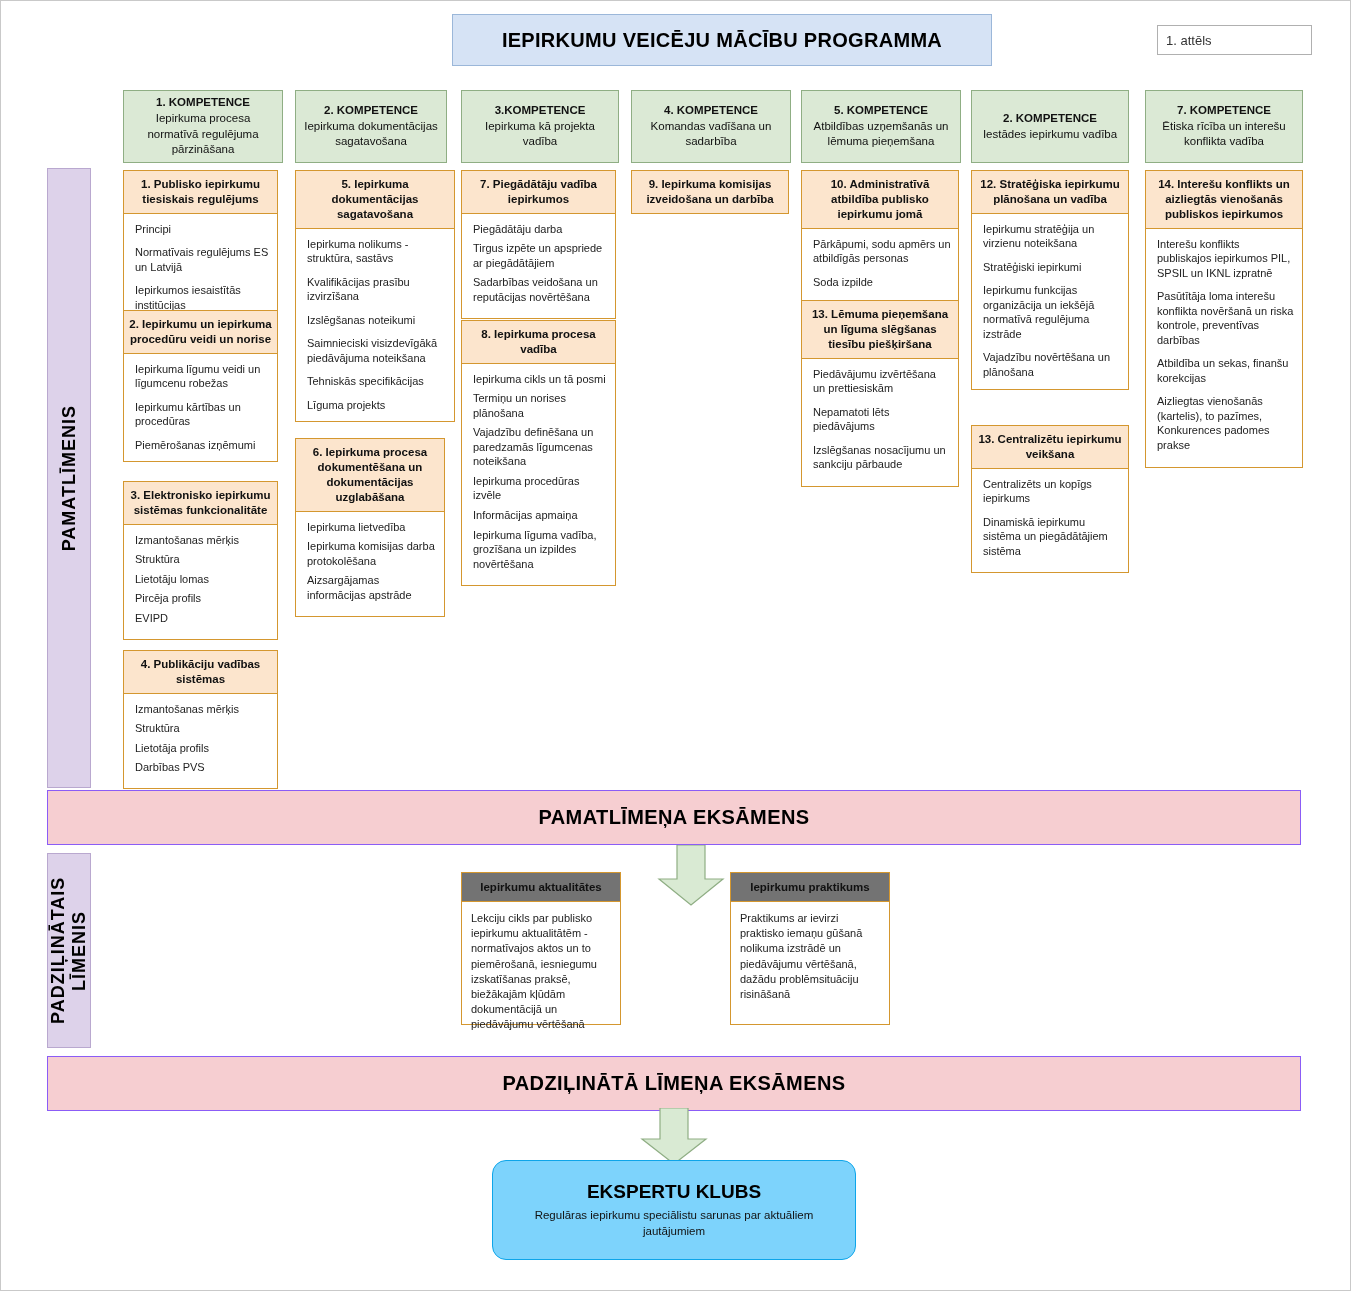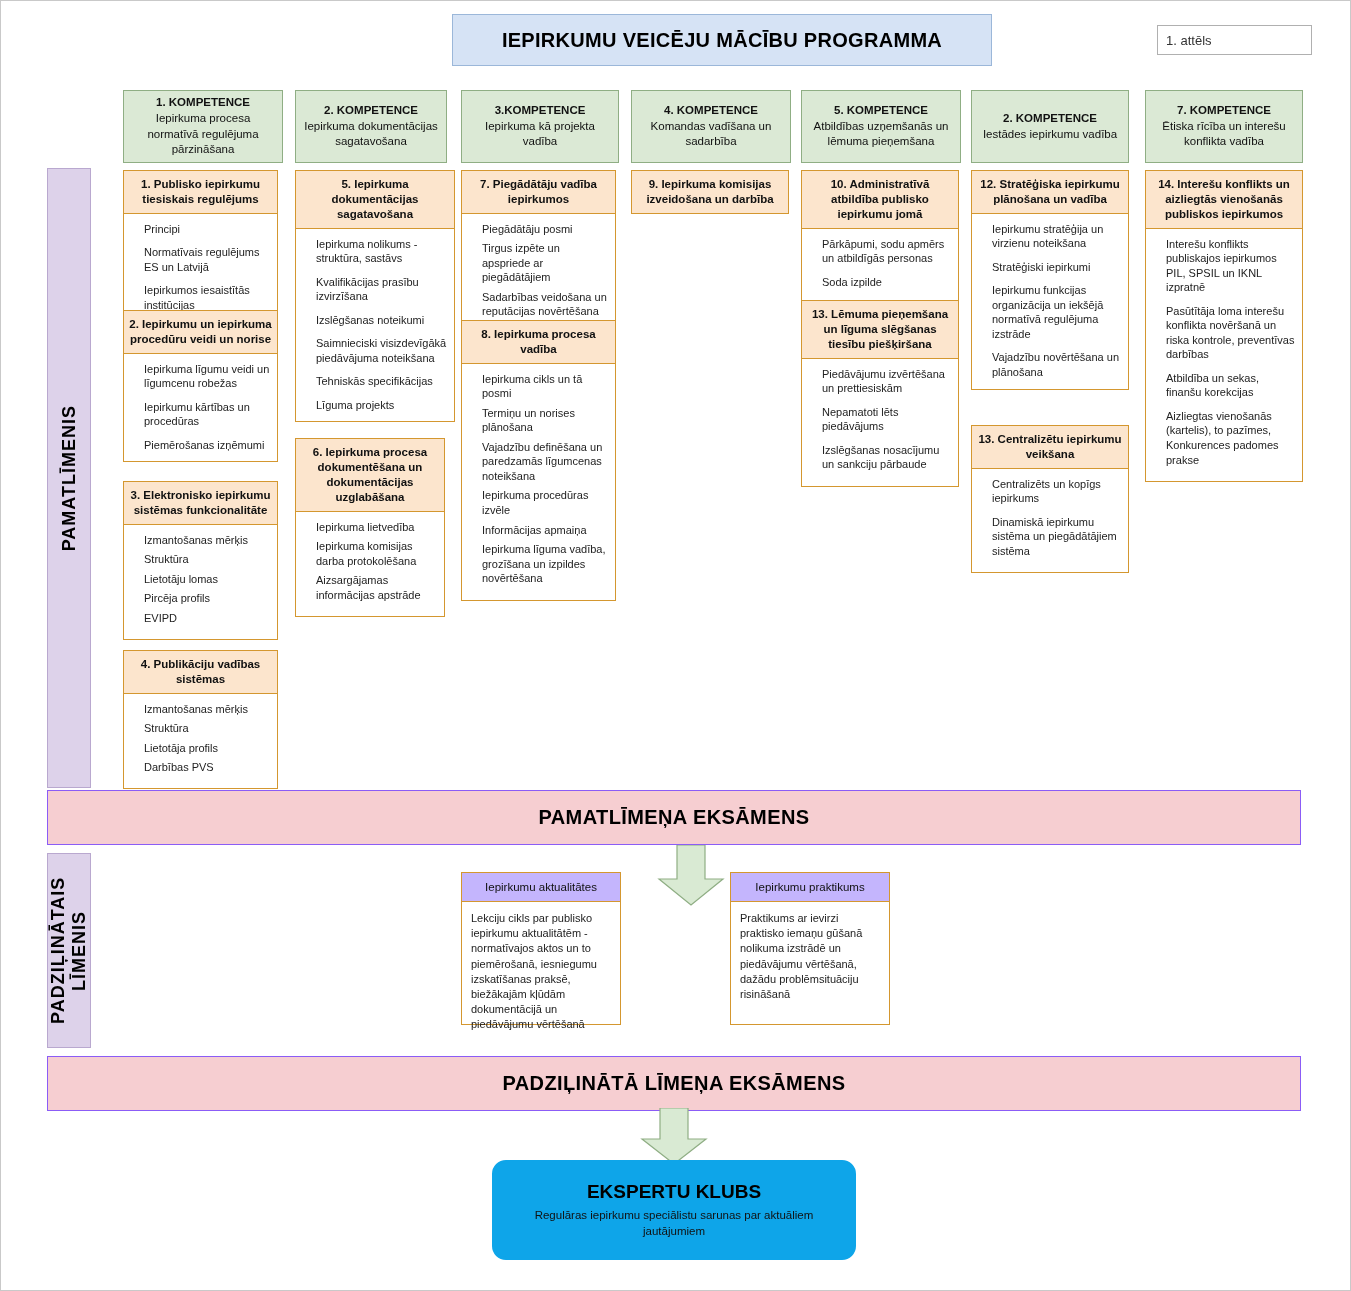--- a/index.html
+++ b/index.html
@@ -57,21 +57,21 @@
 
   
   .card { position:absolute; }
   .card-head {
     background:#fce5cd; border:1px solid #d4972f;
     font-size:11.5px; font-weight:bold; text-align:center;
     line-height:1.3; color:#111; padding:6px 5px;
   }
   .card-body {
     background:#ffffff; border:1px solid #d4972f; border-top:none;
-    padding:8px 7px 9px 20px;
+    padding:8px 7px 9px 11px;
   }
   .card-body div {
     font-size:11px; line-height:1.32; color:#222; margin-bottom:9px;
   }
   .card-body div:last-child { margin-bottom:0; }
   .card-body.tight div { margin-bottom:5px; }
 
   
   .exam-bar {
     position:absolute; left:47px; width:1254px; height:55px;
@@ -82,33 +82,33 @@
   #exam-basic { top:790px; }
   #exam-adv   { top:1056px; }
 
   
   .arrow { position:absolute; }
   .arrow svg { display:block; }
 
   
   .adv-card { position:absolute; }
   .adv-head {
-    background:#c4b5fd; border:1px solid #d4972f;
-    font-size:11.5px; font-weight:normal; text-align:center;
+    background:#737373; border:1px solid #d4972f;
+    font-size:11.5px; font-weight:bold; text-align:center;
     padding:8px 13px; color:#111;
   }
   .adv-body {
     background:#ffffff; border:1px solid #d4972f; border-top:none;
     padding:9px 9px; font-size:11px; line-height:1.38; color:#222;
   }
 
   
   .expert-club {
     position:absolute; left:492px; top:1160px; width:364px; height:100px;
-    background:#0ea5e9; border:3px solid #0ea5e9; border-radius:14px;
+    background:#7dd3fc; border:1px solid #0ea5e9; border-radius:14px;
     display:flex; flex-direction:column; align-items:center; justify-content:center;
     text-align:center; padding:6px 20px;
   }
   .expert-club .ec-title { font-size:19px; font-weight:bold; color:#000; }
   .expert-club .ec-sub { font-size:11.5px; color:#111; margin-top:5px; line-height:1.35; }
 </style>
 </head>
 <body>
 
 <div class="page-border"></div>
@@ -201,21 +201,21 @@
   <div class="card-body tight">
     <div>Iepirkuma lietvedība</div>
     <div>Iepirkuma komisijas darba protokolēšana</div>
     <div>Aizsargājamas informācijas apstrāde</div>
   </div>
 </div>
 
 <div class="card" style="left:461px;top:170px;width:155px;">
   <div class="card-head">7. Piegādātāju vadība iepirkumos</div>
   <div class="card-body tight">
-    <div>Piegādātāju posmi</div>
+    <div>Piegādātāju darba</div>
     <div>Tirgus izpēte un apspriede ar piegādātājiem</div>
     <div>Sadarbības veidošana un reputācijas novērtēšana</div>
   </div>
 </div>
 
 <div class="card" style="left:461px;top:320px;width:155px;">
   <div class="card-head">8. Iepirkuma procesa vadība</div>
   <div class="card-body tight">
     <div>Iepirkuma cikls un tā posmi</div>
     <div>Termiņu un norises plānošana</div>

